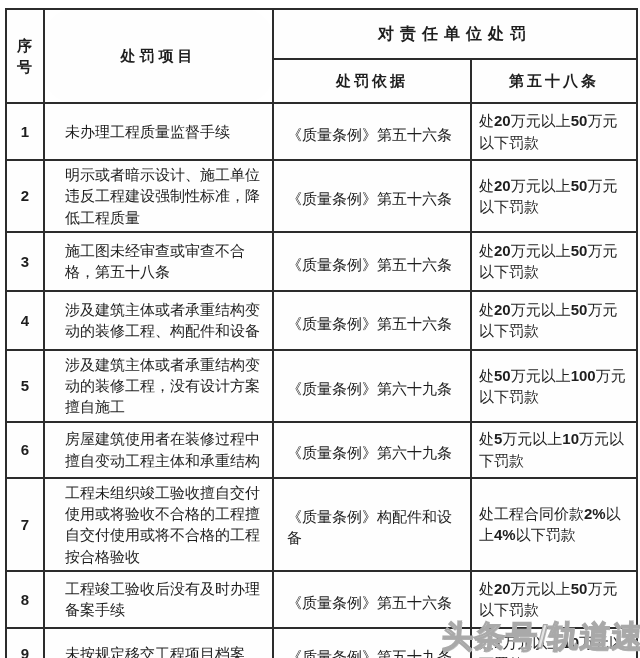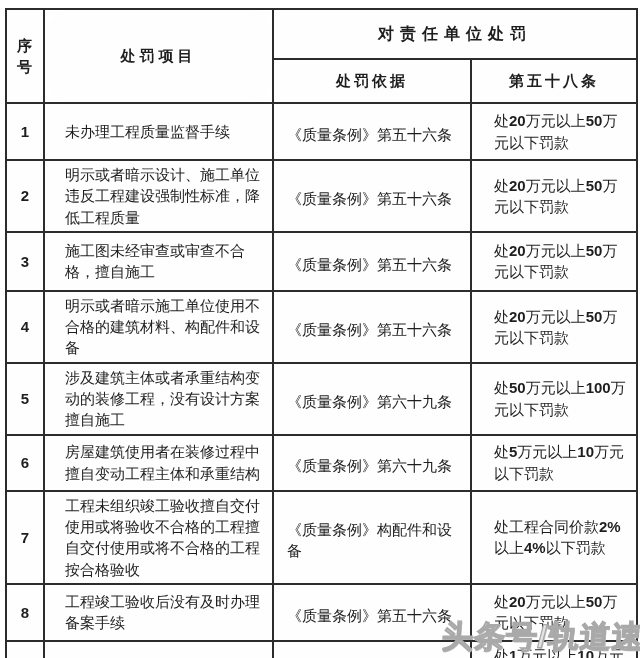--- a/index.html
+++ b/index.html
@@ -49,21 +49,21 @@
   }
   td.cell-item {
     padding: 3px 6px 3px 20px;
     text-align: left;
   }
   td.cell-basis {
     padding: 9px 4px 3px 13px;
     text-align: left;
   }
   td.cell-content {
-    padding: 3px 4px 3px 22px;
+    padding: 3px 4px 3px 7px;
     text-align: left;
     border-radius: 14px;
   }
   td.cell-content b { font-weight: bold; }
   .col-no    { width: 38px; }
   .col-item  { width: 229px; }
   .col-basis { width: 198px; }
   .col-cont  { width: 166px; }
   .watermark {
     position: absolute;
@@ -112,27 +112,27 @@
         <td class="cell-content">处<b>20</b>万元以上<b>50</b>万元以下罚款</td>
       </tr>
       <tr style="height: 63px;">
         <td class="cell-no">2</td>
         <td class="cell-item">明示或者暗示设计、施工单位违反工程建设强制性标准，降低工程质量</td>
         <td class="cell-basis">《质量条例》第五十六条</td>
         <td class="cell-content">处<b>20</b>万元以上<b>50</b>万元以下罚款</td>
       </tr>
       <tr style="height: 59px;">
         <td class="cell-no">3</td>
-        <td class="cell-item">施工图未经审查或审查不合格，擅自施工</td>
+        <td class="cell-item">施工图未经审查或审查不合格，第五十八条</td>
         <td class="cell-basis">《质量条例》第五十六条</td>
         <td class="cell-content">处<b>20</b>万元以上<b>50</b>万元以下罚款</td>
       </tr>
       <tr style="height: 59px;">
         <td class="cell-no">4</td>
-        <td class="cell-item">明示或者暗示施工单位使用不合格的建筑材料、构配件和设备</td>
+        <td class="cell-item">涉及建筑主体或者承重结构变动的装修工程、构配件和设备</td>
         <td class="cell-basis">《质量条例》第五十六条</td>
         <td class="cell-content">处<b>20</b>万元以上<b>50</b>万元以下罚款</td>
       </tr>
       <tr style="height: 67px;">
         <td class="cell-no">5</td>
         <td class="cell-item">涉及建筑主体或者承重结构变动的装修工程，没有设计方案擅自施工</td>
         <td class="cell-basis">《质量条例》第六十九条</td>
         <td class="cell-content">处<b>50</b>万元以上<b>100</b>万元以下罚款</td>
       </tr>
       <tr style="height: 56px;">

